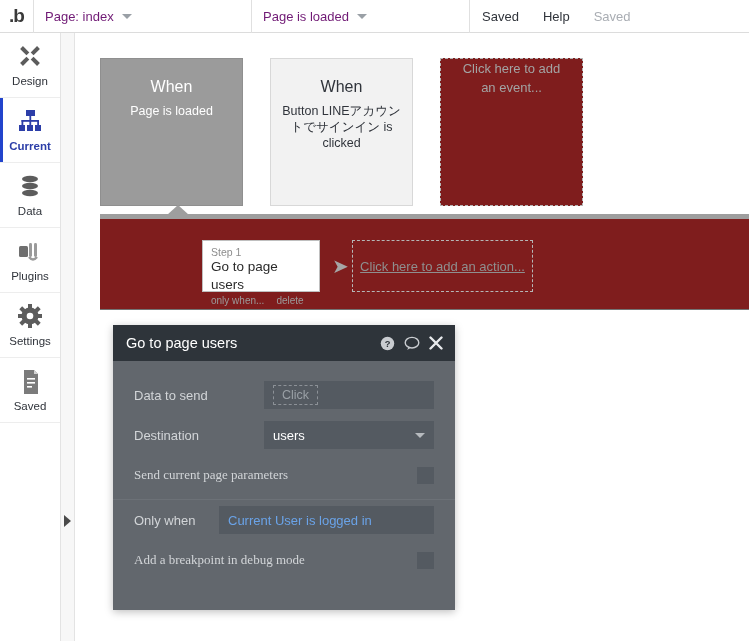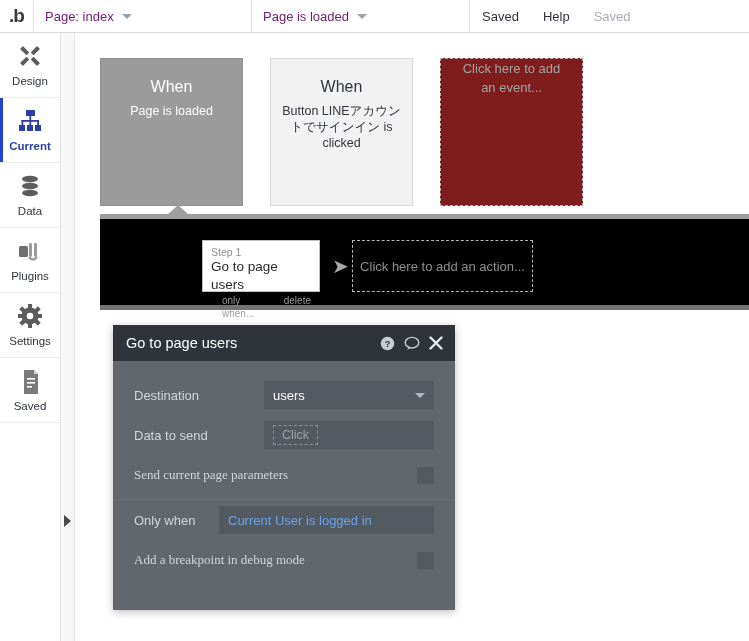--- a/index.html
+++ b/index.html
@@ -108,38 +108,38 @@
   }
   .seppoint {
     position: absolute; left: 91px; top: 171px; width: 0; height: 0;
     border-left: 11px solid transparent; border-right: 11px solid transparent;
     border-bottom: 10px solid #9e9e9e;
   }
 
   
   .actions {
     position: absolute; left: 24px; top: 185px; width: 649px; height: 91px;
-    background: #000000; border-bottom: 5px solid #737373;
+    background: #7f1d1d; border-bottom: 1px solid #737373;
   }
   .stepbox {
     position: absolute; left: 102px; top: 21px; width: 118px; height: 52px;
     background: #ffffff; border: 1px solid #bfbfbf; padding: 5px 8px;
     cursor: pointer;
   }
   .stepbox .n { font-size: 10.5px; color: #8d8d8d; line-height: 12px; }
   .stepbox .t { font-size: 13.5px; color: #2b2b2b; line-height: 18px; }
-  .stepbox .sub { font-size: 10px; color: #9b9b9b; line-height: 13px; display: flex; gap: 12px; margin-left: 11px; }
+  .stepbox .sub { font-size: 10px; color: #9b9b9b; line-height: 13px; display: flex; gap: 12px; }
   .arrowright {
     position: absolute; left: 232px; top: 38px;
     font-size: 20px; color: #a6a6a6; line-height: 18px;
   }
   .addaction {
     position: absolute; left: 252px; top: 21px; width: 181px; height: 52px;
     border: 1px dashed #b6b6b6; display: flex; align-items: center;
-    justify-content: center; font-size: 13px; color: #8f8f8f; cursor: pointer;
+    justify-content: center; font-size: 13px; color: #8f8f8f; cursor: pointer; text-decoration: underline;
   }
 
   
   .modal {
     position: absolute; left: 113px; top: 325px; width: 342px; height: 285px;
     background: #62676d; box-shadow: 0 2px 8px rgba(0,0,0,.25);
   }
   .mhead {
     height: 36px; background: #2e343a; display: flex; align-items: center;
     padding: 0 12px 0 13px;
@@ -350,35 +350,35 @@
           <svg width="14" height="14" viewBox="0 0 14 14">
             <path d="M1.5 1.5 L12.5 12.5 M12.5 1.5 L1.5 12.5" stroke="#e8eaec" stroke-width="2.4" stroke-linecap="round"></path>
           </svg>
         </span>
       </div>
     </div>
 
     <div class="mbody">
 
       <div class="row">
+        <span class="lab">Data to send</span>
+        <div class="field">
+          <span class="clickchip">Click</span>
+        </div>
+      </div>
+
+      <div class="row">
         <span class="lab">Destination</span>
         <div class="field">
           <span>users</span>
           <span class="fcaret"></span>
         </div>
       </div>
 
       <div class="row">
-        <span class="lab">Data to send</span>
-        <div class="field">
-          <span class="clickchip">Click</span>
-        </div>
-      </div>
-
-      <div class="row">
         <span class="lab wide">Send current page parameters</span>
         <span class="checkbox"></span>
       </div>
 
 
       <div class="divline"></div>
 
       <div class="row onlywhen">
         <span class="lab">Only when</span>
         <div class="exprfield">

